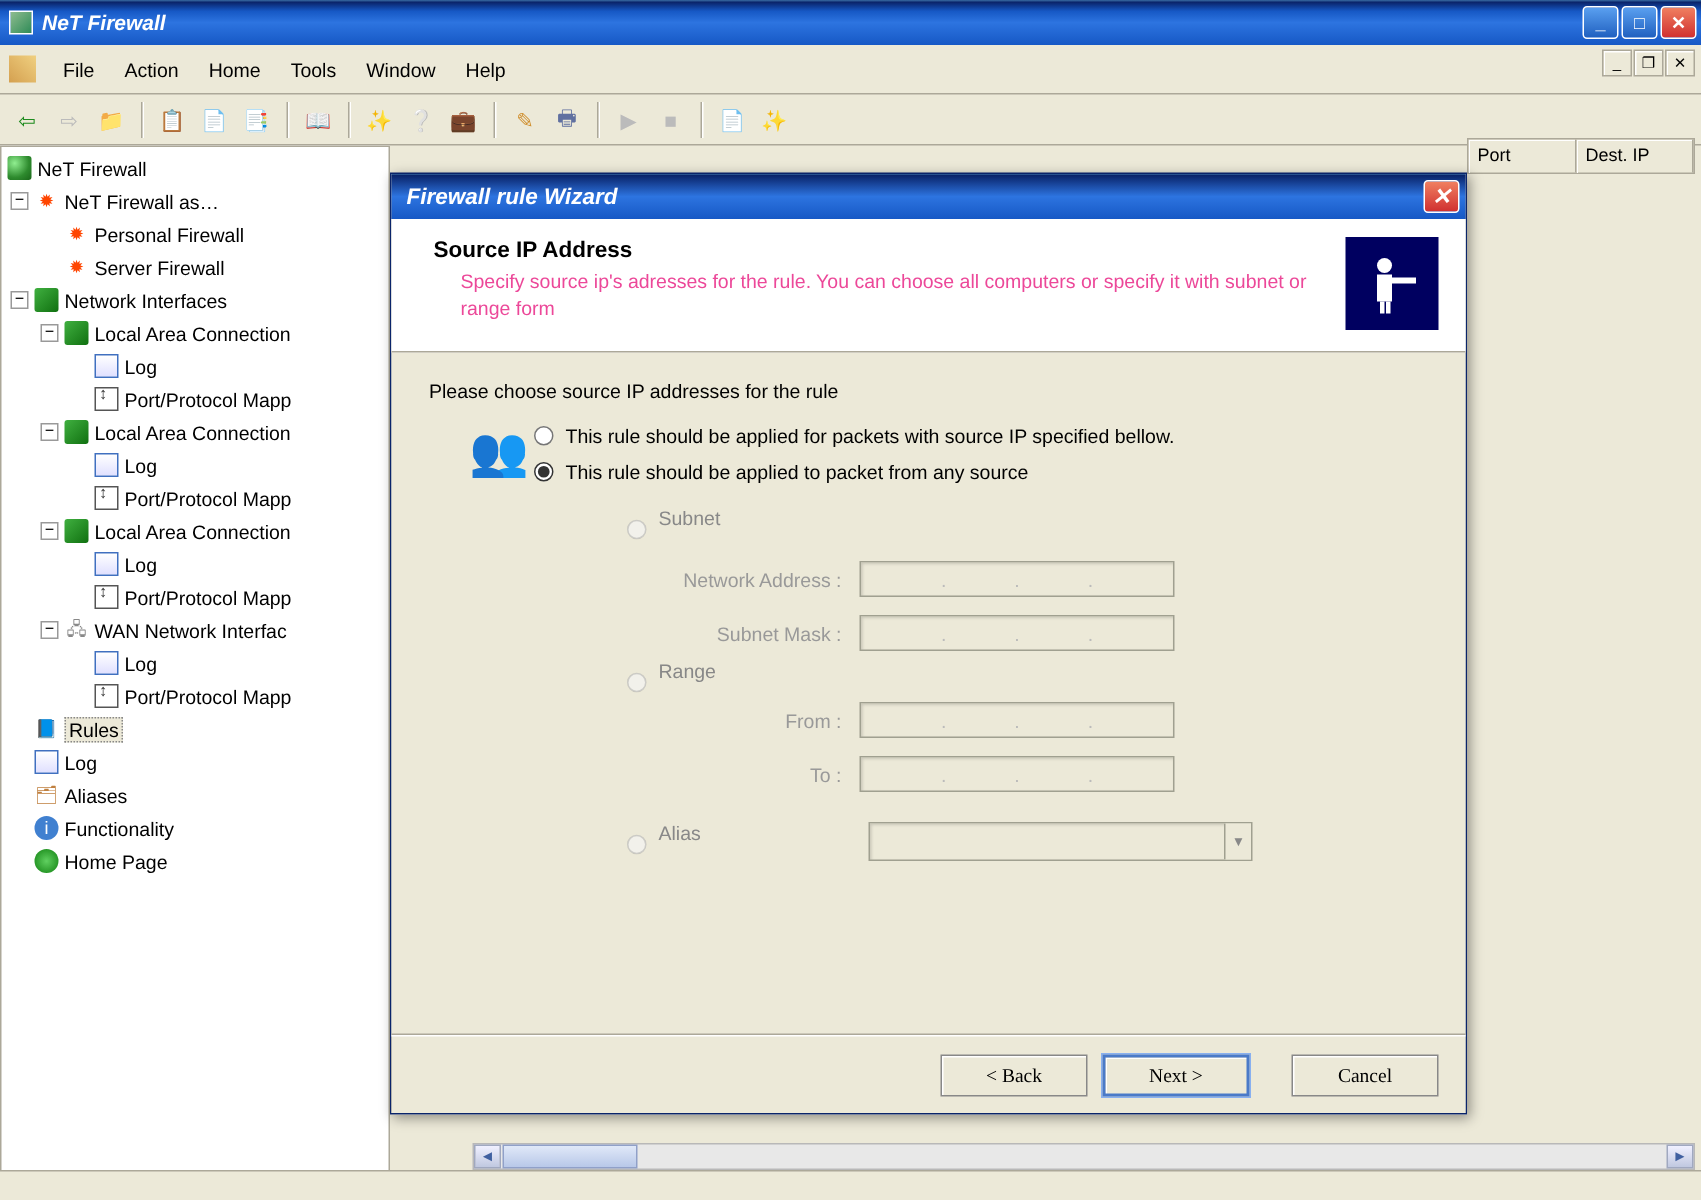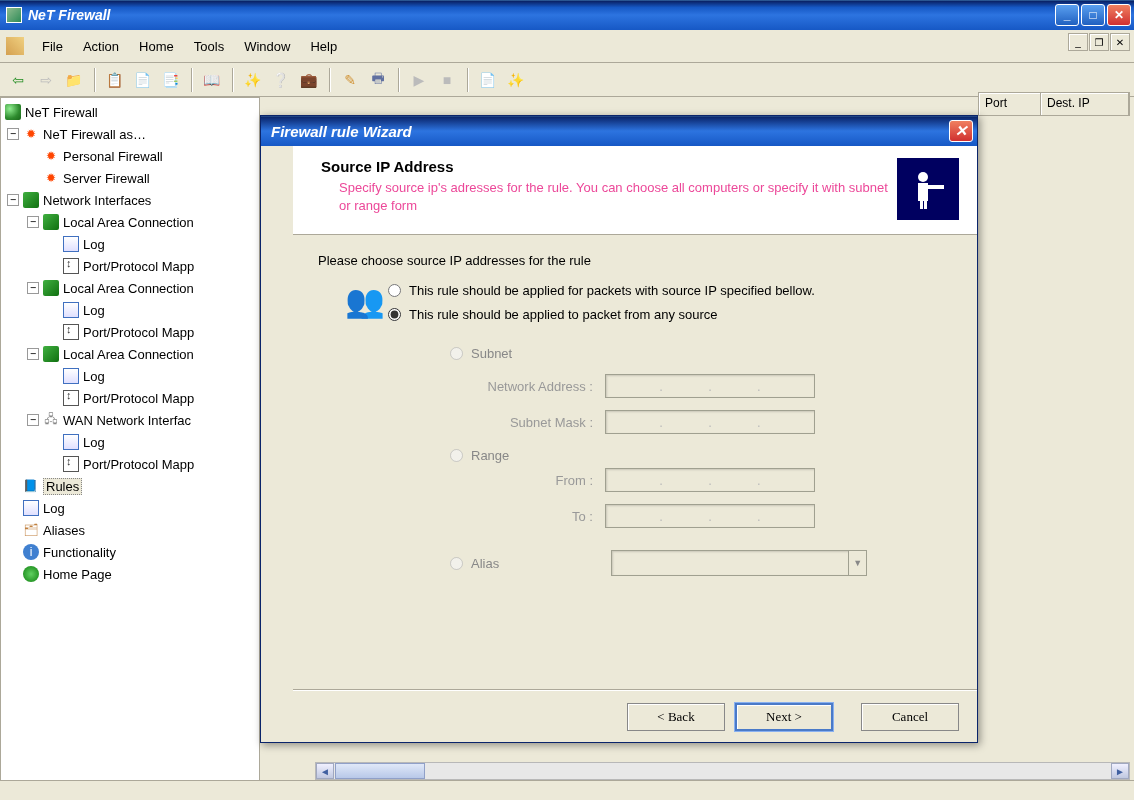--- a/index.html
+++ b/index.html
@@ -151,21 +151,21 @@
   font-size: 15px; font-style: italic; font-weight: bold;
 }
 .dlg-title .caption { flex:1; }
 .dlg-close {
   width: 24px; height: 22px;
   background: linear-gradient(to bottom,#f08060,#d03030);
   border:1px solid #fff; border-radius:3px;
   color:#fff; display:flex; align-items:center; justify-content:center;
   font-family: Arial; font-weight:bold;
 }
-.dlg-body { background:#ece9d8; height: calc(100% - 30px); padding: 0; position:relative;margin-left:32px;}
+.dlg-body { background:#ece9d8; height: calc(100% - 30px); padding: 0; position:relative;}
 .dlg-header {
   background:#fff;
   padding: 12px 18px 14px 28px;
   display:flex;
   border-bottom:1px solid #aca899;
 }
 .dlg-header .htxt { flex:1; }
 .dlg-header h3 { font-size: 15px; font-weight: bold; margin-bottom:4px;}
 .dlg-header p { font-size: 13px; padding-left: 18px; color:#ec4899; line-height:1.35;}
 .dlg-header .hicon {
@@ -179,21 +179,21 @@
 .opt-row { display:flex; align-items:flex-start; margin-left: 24px;}
 .opt-ico {
   width: 46px; height: 46px;
   display:flex; align-items:center; justify-content:center;
   font-size: 32px;
 }
 .radios { flex:1; }
 .radio-line { display:flex; align-items:center; height: 24px; gap:8px;}
 .radio { width:13px; height:13px; accent-color:#333;}
 .sub-section { margin-left: 132px; margin-top: 12px; color:#888;}
-.sub-radio-line { display:flex; align-items:center; height:30px; gap:8px;}
+.sub-radio-line { display:flex; height:30px; gap:8px;}
 .sub-radio-line input[type=radio] { accent-color:#aaa; }
 .field-row { display:flex; align-items:center; height: 36px;}
 .field-label { width: 155px; text-align:right; padding-right: 12px; color:#999;}
 .ip-input {
   width: 210px; height: 24px;
   border:1px solid #a0a090;
   background:#ece9d8;
   box-shadow: inset 1px 1px 2px rgba(0,0,0,0.15);
   display:flex; align-items:center; justify-content:space-evenly;
   color:#bbb; padding:0 8px;
@@ -423,21 +423,21 @@
     </div>
     <div class="tree-node">
       <span class="spacer" style="width:22px"></span>
       <span class="t-icon ico-home"></span>
       <span class="label">Home Page</span>
     </div>
   </div>
 </div>
 
 <div class="list-header">
-  <div class="col" style="width:62px">Port</div>
+  <div class="col" style="width:72px">Port</div>
   <div class="col" style="flex:1">Dest. IP</div>
 </div>
 
 <div class="hscroll">
   <div class="sbtn">◄</div>
   <div class="thumb"></div>
   <div style="flex:1"></div>
   <div class="sbtn">►</div>
 </div>
 

